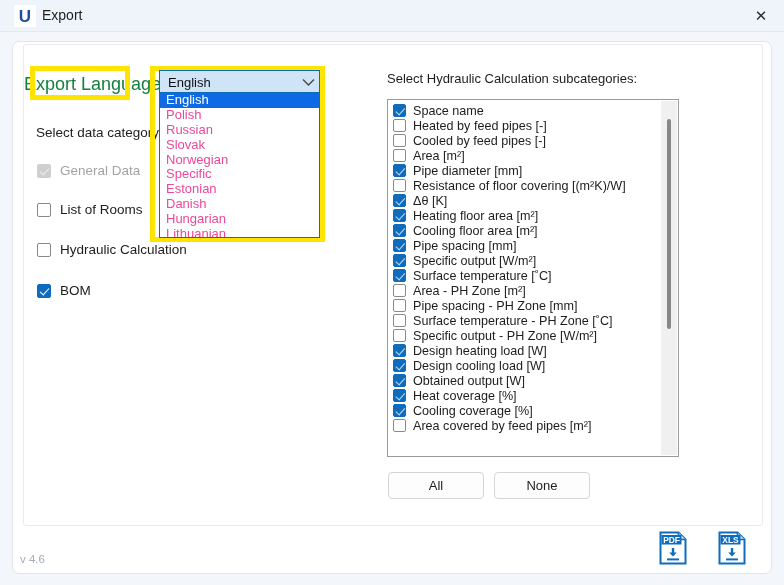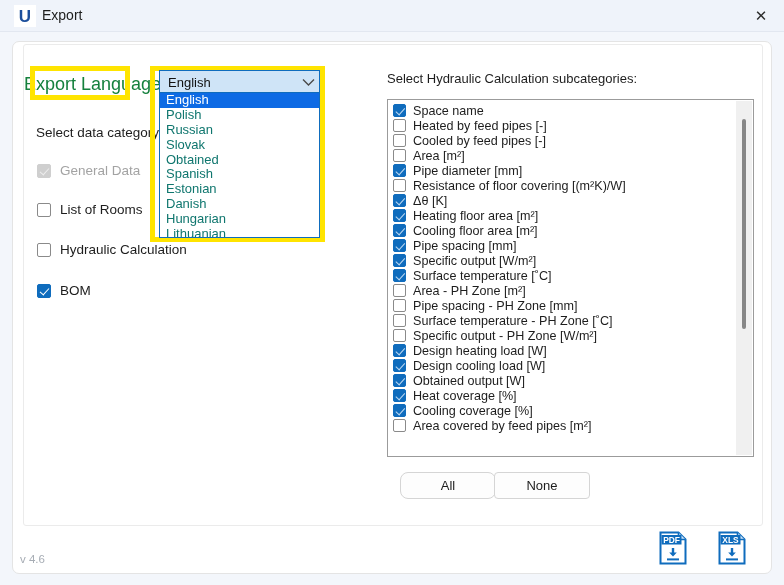--- a/index.html
+++ b/index.html
@@ -140,35 +140,35 @@
     width: 161px; height: 146px;
     background: #ffffff;
     border: 1px solid #0f6cbd;
     z-index: 40;
     overflow: hidden;
   }
   .opt {
     height: 14.9px;
     line-height: 14.9px;
     font-size: 13px;
-    color: #0f766e;
+    color: #ec4899;
     padding-left: 6px;
     white-space: nowrap;
     cursor: pointer;
   }
   .opt.sel { background: #0d6ae4; color: #ffffff; }
 
   
   #lbl-subcats {
     position: absolute; left: 387px; top: 71px;
     font-size: 13px; color: #1d1d1d;
   }
   #listbox {
     position: absolute; left: 387px; top: 99px;
-    width: 367px; height: 358px;
+    width: 292px; height: 358px;
     background: #ffffff;
     border: 1px solid #9b9b9b;
     overflow: hidden;
   }
   #list-inner {
     position: absolute; left: 0; top: 3px; right: 18px; bottom: 0;
   }
   .item {
     height: 15px;
     display: flex; align-items: center;
@@ -209,21 +209,21 @@
   .btn {
     position: absolute; top: 472px;
     height: 27px; width: 96px;
     background: #fdfdfd;
     border: 1px solid #d5d5d5;
     border-radius: 4px;
     font-size: 13px; color: #1d1d1d;
     display: flex; align-items: center; justify-content: center;
     cursor: pointer;
   }
-  #btn-all  { left: 400px; border-radius: 8px; }
+  #btn-all  { left: 388px; }
   #btn-none { left: 494px; }
 
   
   .expicon {
     position: absolute; top: 531px;
     width: 30px; height: 34px;
     cursor: pointer;
   }
   #icon-pdf { left: 658px; }
   #icon-xls { left: 717px; }
@@ -276,22 +276,22 @@
           <polyline points="1,1.5 6.5,7 12,1.5" fill="none" stroke="#4a4a4a" stroke-width="1.4"></polyline>
         </svg>
     </span>
   </div>
 
   <div id="combo-list">
       <div class="opt sel">English</div>
       <div class="opt">Polish</div>
       <div class="opt">Russian</div>
       <div class="opt">Slovak</div>
-      <div class="opt">Obtained</div>
-      <div class="opt">Spanish</div>
+      <div class="opt">Norwegian</div>
+      <div class="opt">Specific</div>
       <div class="opt">Estonian</div>
       <div class="opt">Danish</div>
       <div class="opt">Hungarian</div>
       <div class="opt">Lithuanian</div>
     </div>
 
   <div class="hl" id="hl-label"></div>
   <div class="hl" id="hl-drop"></div>
 
   <div id="lbl-subcats">Select Hydraulic Calculation subcategories:</div>

